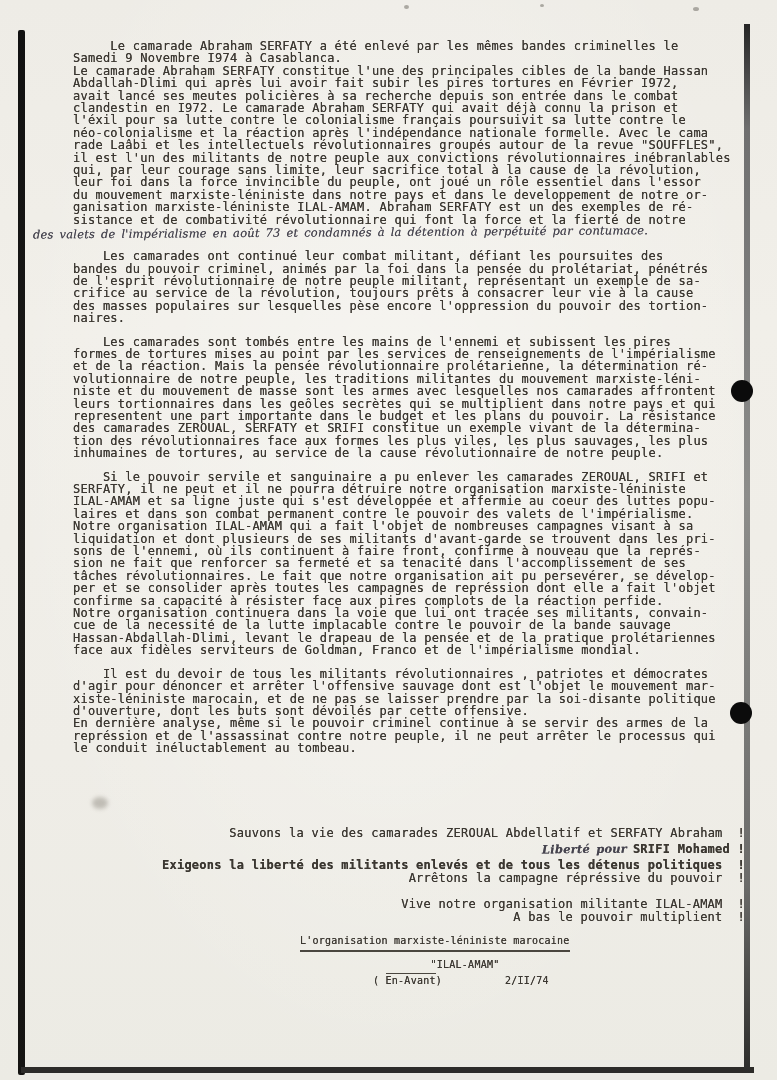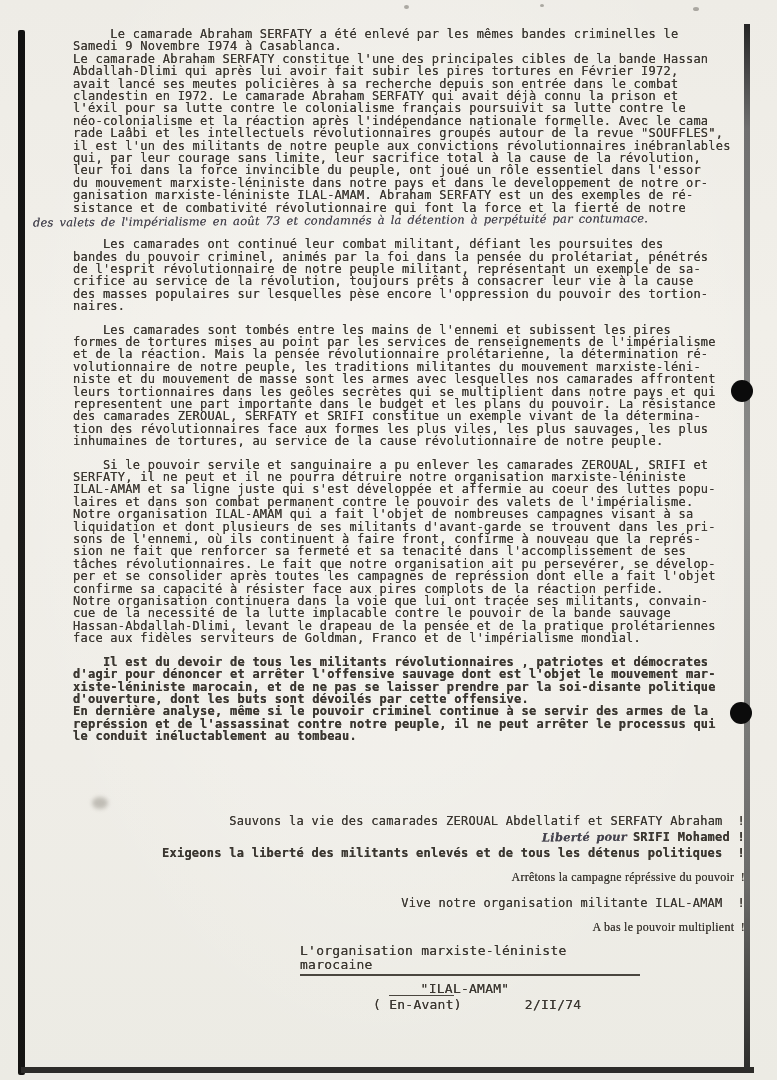--- a/index.html
+++ b/index.html
@@ -17,45 +17,45 @@
   .edge-right{position:absolute;left:744px;top:24px;width:6px;height:1049px;
               background:linear-gradient(180deg,#262626 0%,#6f6f6f 10%,#8d8d8b 45%,#6b6b69 82%,#2c2c2a 100%);}
   .hole{position:absolute;width:22px;height:22px;border-radius:50%;background:#0b0b0b;}
   .hole.h1{left:731px;top:380px;}
   .hole.h2{left:730px;top:702px;}
   .speck{position:absolute;background:#8d8a83;border-radius:50%;opacity:.7;}
   .smudge{position:absolute;left:92px;top:797px;width:16px;height:12px;background:#9a968d;
           border-radius:50%;filter:blur(2px);opacity:.55;}
 
   
-  .content{position:absolute;left:73px;top:28px;width:672px;color:#3b3731;}
+  .content{position:absolute;left:73px;top:40px;width:672px;color:#3b3731;}
   .typed{white-space:pre;font-size:12px;line-height:12.4px;letter-spacing:.25px;
          text-shadow:0 0 .5px rgba(55,50,45,.85);}
   .para{margin:0 0 11px 0;}
-  .p5{margin-top:5px;font-weight:bold;}
+  .p5{margin-top:5px;}
 
   
   .hand{font-family:"DejaVu Serif", serif;font-style:italic;color:#45434e;
         font-size:11.5px;letter-spacing:.2px;word-spacing:2px;
         text-shadow:0 0 .4px rgba(60,58,70,.7);}
   .hand-inline{display:inline-block;transform:rotate(-.6deg);}
   .hand-line2{white-space:pre;margin-left:-40px;line-height:13px;transform:rotate(-.4deg);
               margin-bottom:10px;}
   .mixline{white-space:pre;font-size:12px;line-height:12.4px;letter-spacing:.25px;}
 
   
   .slogans{margin:72px 0 0 -27px;}
   .slogan{white-space:pre;font-size:12px;line-height:13px;letter-spacing:.25px;
           text-shadow:0 0 .5px rgba(55,50,45,.85);text-align:right;}
   .sl-m3{margin-top:3px;font-weight:bold;}
-  .sl-m11{margin-top:11px;font-family:Liberation Serif, serif;}
+  .sl-m11{}
   .sl-m12{margin-top:13px;}
 
   
-  .signature{margin:10px 0 0 227px;font-size:13px;letter-spacing:.25px;
+  .signature{margin:10px 0 0 227px;font-size:10px;letter-spacing:.25px;
              text-shadow:0 0 .5px rgba(55,50,45,.85);width:340px;}
   .sig-org{display:inline-block;padding-bottom:2px;border-bottom:2px solid #4a463f;line-height:14px;}
   .sig-name{margin-top:6px;text-align:center;width:330px;line-height:13px;}
   .sig-row{margin-top:3px;display:flex;width:330px;line-height:14px;}
   .sig-trans-wrap{margin-left:73px;white-space:pre;}
   .overline{border-top:1.5px solid #4a463f;padding-top:1px;}
   .sig-date{margin-left:63px;}
 </style>
 </head>
 <body>

